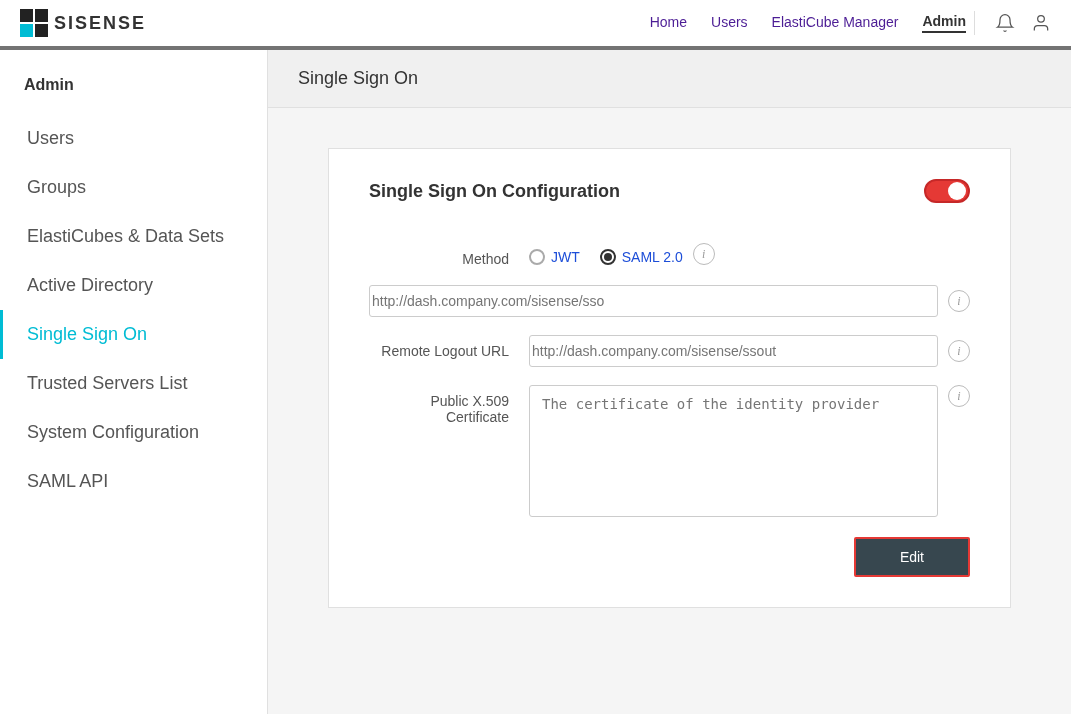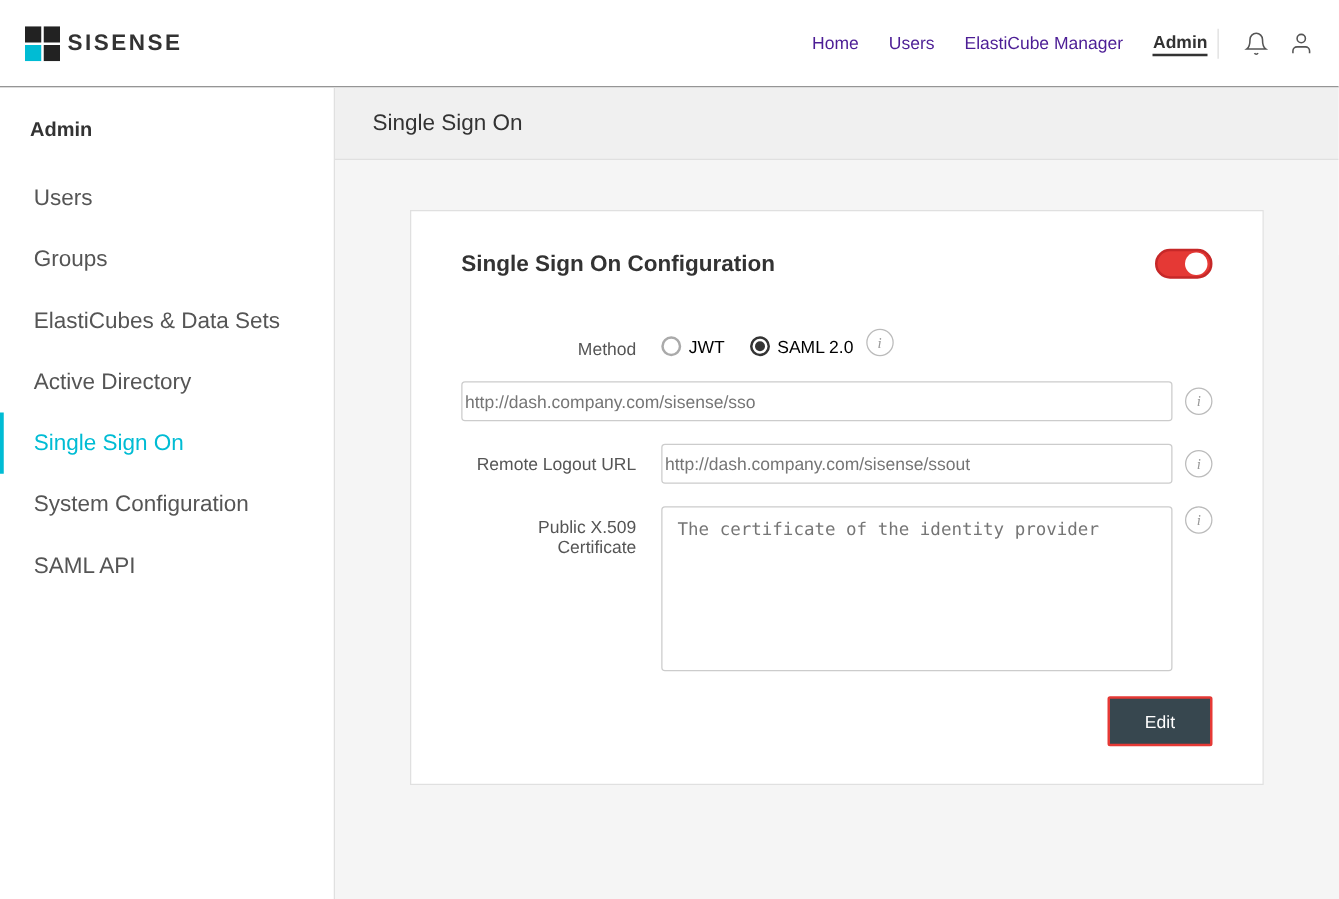--- a/index.html
+++ b/index.html
@@ -2,23 +2,23 @@
 <html><head>
   <meta charset="utf-8">
   <style>
     * { box-sizing: border-box; margin: 0; padding: 0; }
     body { font-family: Arial, sans-serif; font-size: 14px; color: #333; background: #fff; }
 
     
     .top-nav {
       display: flex;
       align-items: center;
-      height: 70px;
-      background: #fff;
-      border-bottom: 1px solid #737373;
+      height: 50px;
+      background: #fff;
+      border-bottom: 4px solid #737373;
       padding: 0 20px;
     }
     .logo {
       display: flex;
       align-items: center;
       margin-right: auto;
     }
     .logo-text {
       font-size: 18px;
       font-weight: bold;
@@ -239,21 +239,21 @@
       border-color: #333;
     }
     .radio-dot {
       width: 8px;
       height: 8px;
       border-radius: 50%;
       background: #333;
     }
     .radio-label {
       font-size: 14px;
-      color: #000000;
+      color: #1d4ed8;
     }
 
     
     .info-icon {
       width: 22px;
       height: 22px;
       border-radius: 50%;
       border: 1px solid #bbb;
       display: flex;
       align-items: center;
@@ -269,21 +269,21 @@
     
     .edit-btn-row {
       display: flex;
       justify-content: flex-end;
       margin-top: 20px;
     }
     .edit-btn {
       background: #37474f;
       color: #fff;
       border: 2px solid #e53935;
-      padding: 10px 28px;
+      padding: 10px 44px;
       font-size: 14px;
       cursor: pointer;
       border-radius: 2px;
       font-weight: 500;
     }
   </style>
 </head>
 <body>
 
 <nav class="top-nav">
@@ -333,20 +333,23 @@
     <div class="sidebar-item">
       <span>ElastiCubes &amp; Data Sets</span>
     </div>
     <div class="sidebar-item">
       <span>Active Directory</span>
     </div>
     <div class="sidebar-item active">
       <span>Single Sign On</span>
     </div>
     <div class="sidebar-item">
+      <span>Trusted Servers List</span>
+    </div>
+    <div class="sidebar-item">
       <span>System Configuration</span>
     </div>
     <div class="sidebar-item">
       <span>SAML API</span>
     </div>
   </aside>
 
   <main class="main-content">
     <div class="page-header">
       <h1 class="page-title">Single Sign On</h1>

